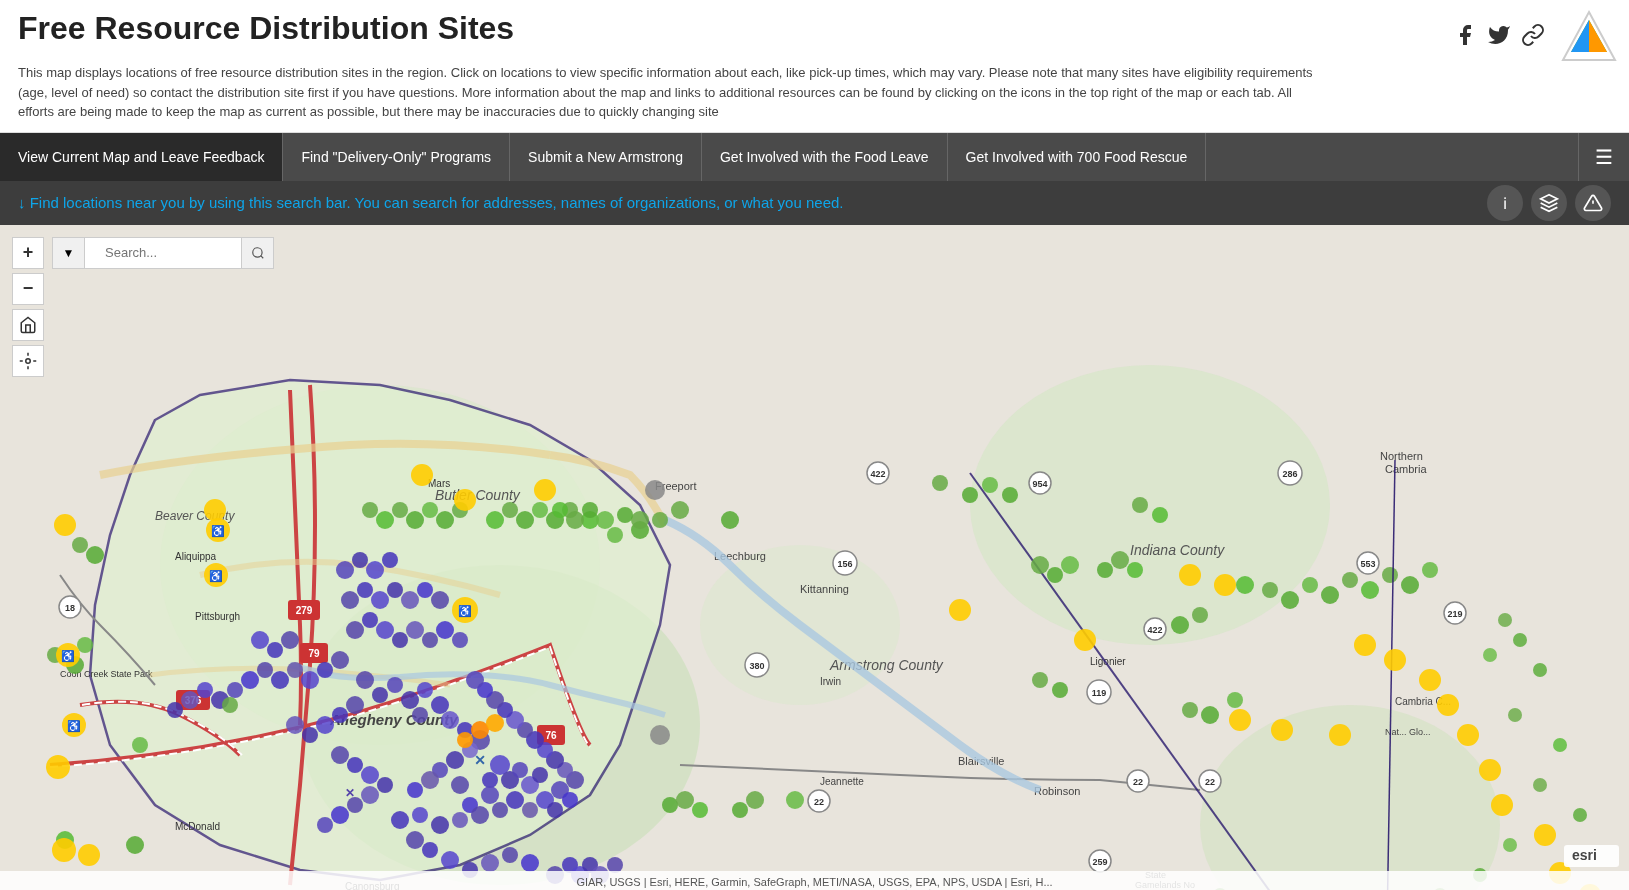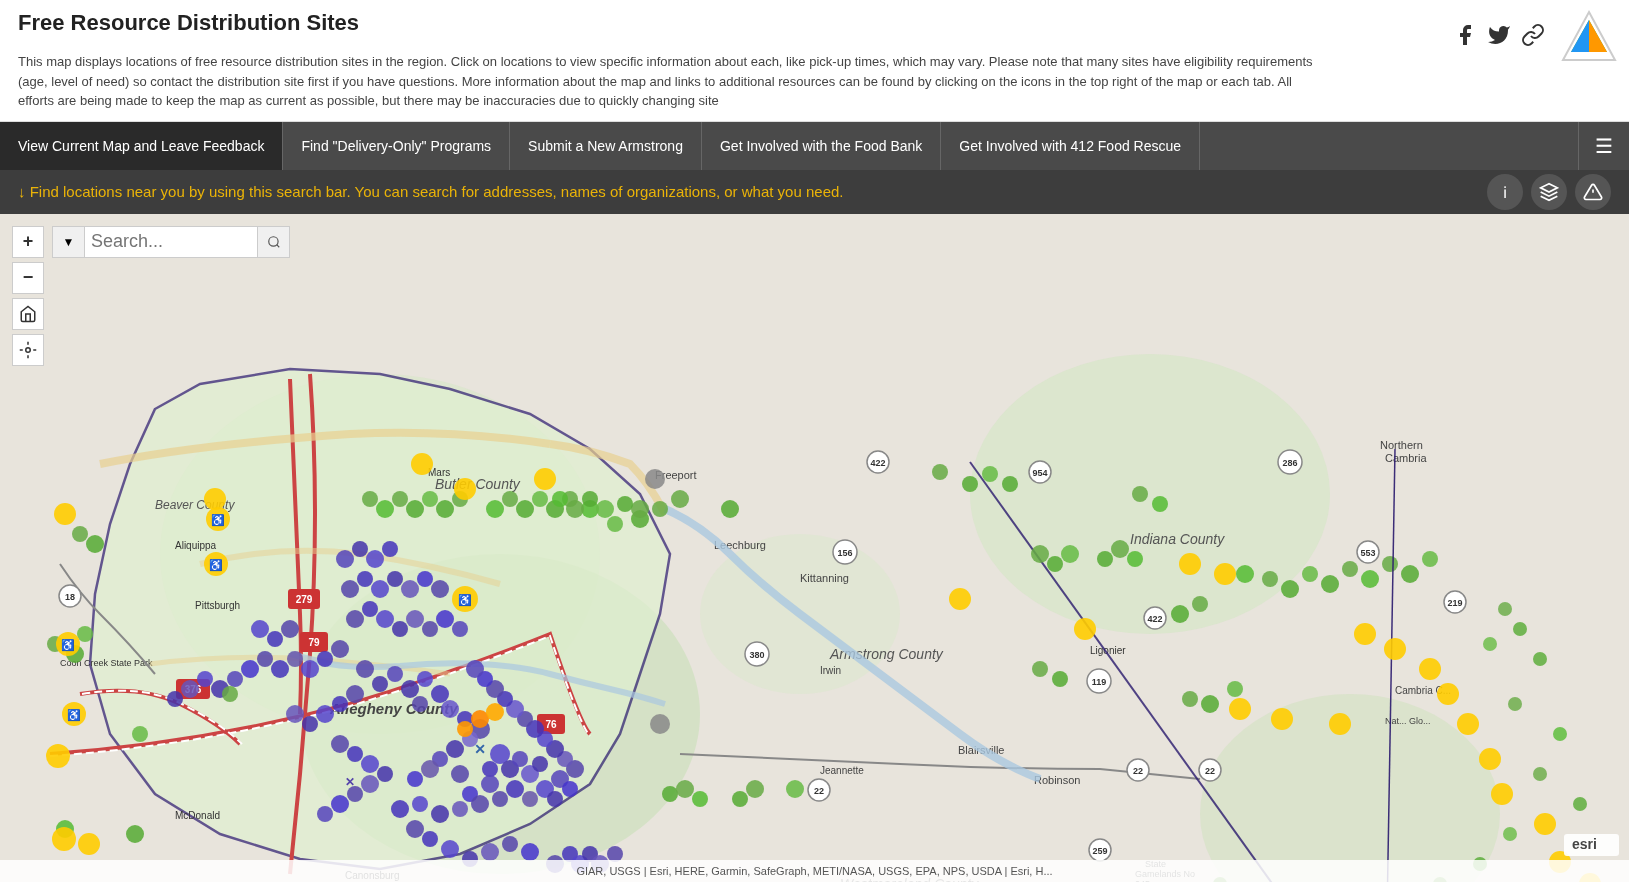--- a/index.html
+++ b/index.html
@@ -6,21 +6,21 @@
     body { font-family: Arial, sans-serif; background: #fff; width: 1629px; height: 890px; overflow: hidden; }
 
     
     #header {
       background: #fff;
       padding: 10px 60px 10px 18px;
       position: relative;
       border-bottom: 1px solid #ddd;
     }
     #header h1 {
-      font-size: 22px;
+      font-size: 32px;
       font-weight: bold;
       color: #222;
       margin-bottom: 6px;
     }
     #header p {
       font-size: 13px;
       color: #444;
       line-height: 1.5;
       max-width: 1300px;
       margin-top: 16px;
@@ -81,21 +81,21 @@
       color: #fff;
       font-size: 16px;
       padding: 10px 18px;
       display: flex;
       align-items: center;
       justify-content: space-between;
       height: 44px;
     }
     #map-search-bar .search-text {
       font-size: 15px;
-      color: #eab308;
+      color: #0ea5e9;
     }
     #map-search-bar-icons {
       display: flex;
       gap: 8px;
     }
     .map-bar-icon {
       width: 36px;
       height: 36px;
       background: #555;
       border-radius: 50%;
@@ -157,26 +157,26 @@
       height: 30px;
       background: #f0f0f0;
       border-right: 1px solid #ccc;
       display: flex;
       align-items: center;
       justify-content: center;
       font-size: 12px;
       cursor: pointer;
     }
     .search-input {
-      width: 172px;
+      width: 156px;
       height: 30px;
       border: none;
       outline: none;
-      padding: 0 6px;
-      font-size: 18px;
+      padding: 0 20px;
+      font-size: 13px;
     }
     .search-btn {
       width: 32px;
       height: 30px;
       background: #f0f0f0;
       border-left: 1px solid #ccc;
       display: flex;
       align-items: center;
       justify-content: center;
       cursor: pointer;
@@ -255,24 +255,24 @@
   <div class="nav-tab active">
     <span>View Current Map and Leave Feedback</span>
   </div>
   <div class="nav-tab">
     <span>Find "Delivery-Only" Programs</span>
   </div>
   <div class="nav-tab">
     <span>Submit a New Armstrong</span>
   </div>
   <div class="nav-tab">
-    <span>Get Involved with the Food Bank</span>
+    <span>Get Involved with the Food Leave</span>
   </div>
   <div class="nav-tab">
-    <span>Get Involved with 412 Food Rescue</span>
+    <span>Get Involved with 700 Food Rescue</span>
   </div>
   <div class="nav-tab-menu">
     <span>☰</span>
   </div>
 </div>
 
 <div id="map-search-bar">
   <span class="search-text">↓ Find locations near you by using this search bar. You can search for addresses, names of organizations, or what you need.</span>
   <div id="map-search-bar-icons">
     <div class="map-bar-icon">

